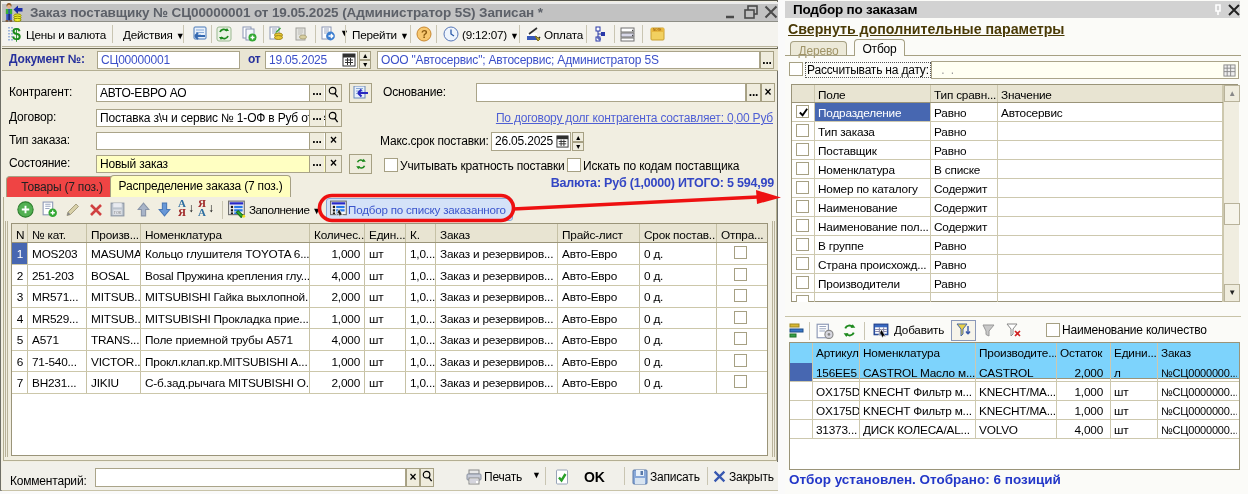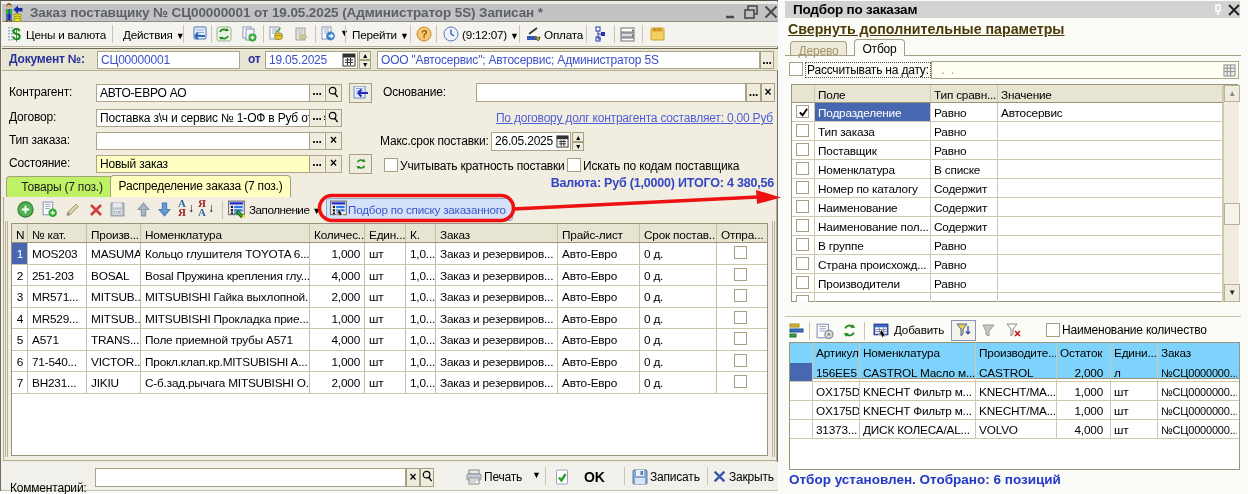--- a/index.html
+++ b/index.html
@@ -229,24 +229,24 @@
             <g stroke="#303030">
               <path d="M3 7h8M3 9.5h8M5.5 5v7M8.5 5v7"></path>
             </g>
           </svg></div>
    <div class="btn3" style="left:570px;top:61px;width:12px;height:10px;font-size:7px;line-height:9px">▲</div>
    <div class="btn3" style="left:570px;top:71px;width:12px;height:9px;font-size:7px;line-height:7px">▼</div>
    <div class="cbx" style="left:382px;top:87px"></div>
    <span class="lbl" style="left:398px;top:88px">Учитывать кратность поставки</span>
    <div class="cbx" style="left:565px;top:87px"></div>
    <span class="lbl" style="left:581px;top:88px">Искать по кодам поставщика</span>
-   <span class="lbl bluebold" style="right:4px;top:105px;color:#3346c4;font-size:12.5px">Валюта: Руб (1,0000) ИТОГО: 4 380,56</span>
+   <span class="lbl bluebold" style="right:4px;top:105px;color:#3346c4;font-size:12.5px">Валюта: Руб (1,0000) ИТОГО: 5 594,99</span>
   </div>
   <div id="tabs" class="abs" style="left:1px;top:174px;width:776px;height:22px;">
-   <div class="tab" style="left:4px;top:1px;width:112px;height:21px;background:#bef264;color:#222">Товары (7 поз.)</div>
+   <div class="tab" style="left:4px;top:1px;width:112px;height:21px;background:#ef4444;color:#222">Товары (7 поз.)</div>
    <div class="tab" style="left:108px;top:0px;width:181px;height:22px;background:#ffffbe;font-weight:normal">Распределение заказа (7 поз.)</div>
   </div>
   <div id="tpanel" class="abs">
    <div class="abs" style="left:1px;top:24px;width:1px;height:236px;background:#b8b29a"></div>
    <div class="abs" style="left:3px;top:24px;width:1px;height:236px;background:#b8b29a"></div>
    <div class="abs" style="right:1px;top:24px;width:1px;height:236px;background:#b8b29a"></div>
    <div class="abs" style="right:3px;top:24px;width:1px;height:236px;background:#b8b29a"></div>
    <svg class="icon16" style="left:13px;top:4px;width:17px;height:17px" viewBox="0 0 16 16">
           <circle cx="8" cy="8" r="7.2" fill="#52b052" stroke="#2e7e2e"></circle>
           <path d="M4.5 8h7M8 4.5v7" stroke="#fff" stroke-width="1.8"></path>
@@ -430,21 +430,21 @@
     <div class="gc num" style="left:394px;width:30px">1,0...</div>
     <div class="gc" style="left:424px;width:122px">Заказ и резервиров...</div>
     <div class="gc" style="left:546px;width:82px">Авто-Евро</div>
     <div class="gc" style="left:628px;width:77px">0 д.</div>
     <div class="gc" style="left:705px;width:50px;border-right:none">
             <div class="cbx" style="left:17px;top:3px;width:13px;height:13px"></div>
           </div>
    </div>
   </div>
   <div id="bottombar" class="abs" style="left:1px;top:461px;width:776px;height:29px;background:#f1f0ea;border-bottom:1px solid #c8c3a8;">
-   <span class="lbl" style="left:8px;top:19px">Комментарий:</span>
+   <span class="lbl" style="left:8px;top:12px">Комментарий:</span>
    <div class="fld" style="left:93px;top:6px;width:311px;height:19px"></div>
    <div class="btn3" style="left:404px;top:6px;width:14px;height:19px;line-height:17px">×</div>
    <div class="btn3" style="left:418px;top:6px;width:14px;height:19px;text-align:center"><svg width="11" height="13" viewBox="0 0 12 14" style="margin-top:1px">
             <circle cx="5" cy="5" r="3.6" fill="none" stroke="#000" stroke-width="1.3"></circle>
             <path d="M7.5 8l3 4" stroke="#000" stroke-width="1.5"></path>
           </svg></div>
    <svg class="icon16" style="left:464px;top:7px" viewBox="0 0 16 16">
           <rect x="3" y="1" width="10" height="4" fill="#e8e8e8" stroke="#888"></rect>
           <rect x="1" y="5" width="14" height="6" rx="1" fill="#c8ccd8" stroke="#8890a0"></rect>
           <rect x="3" y="9" width="10" height="6" fill="#fff" stroke="#888"></rect>

